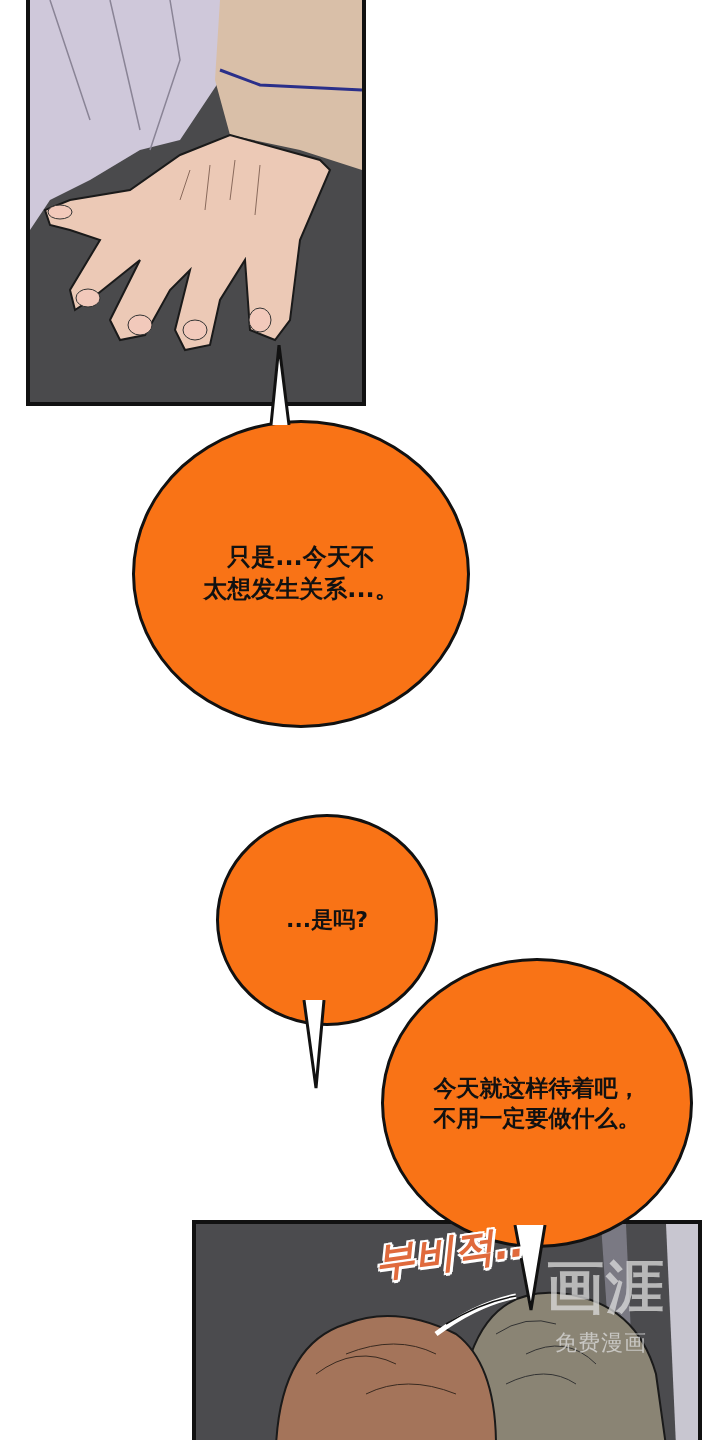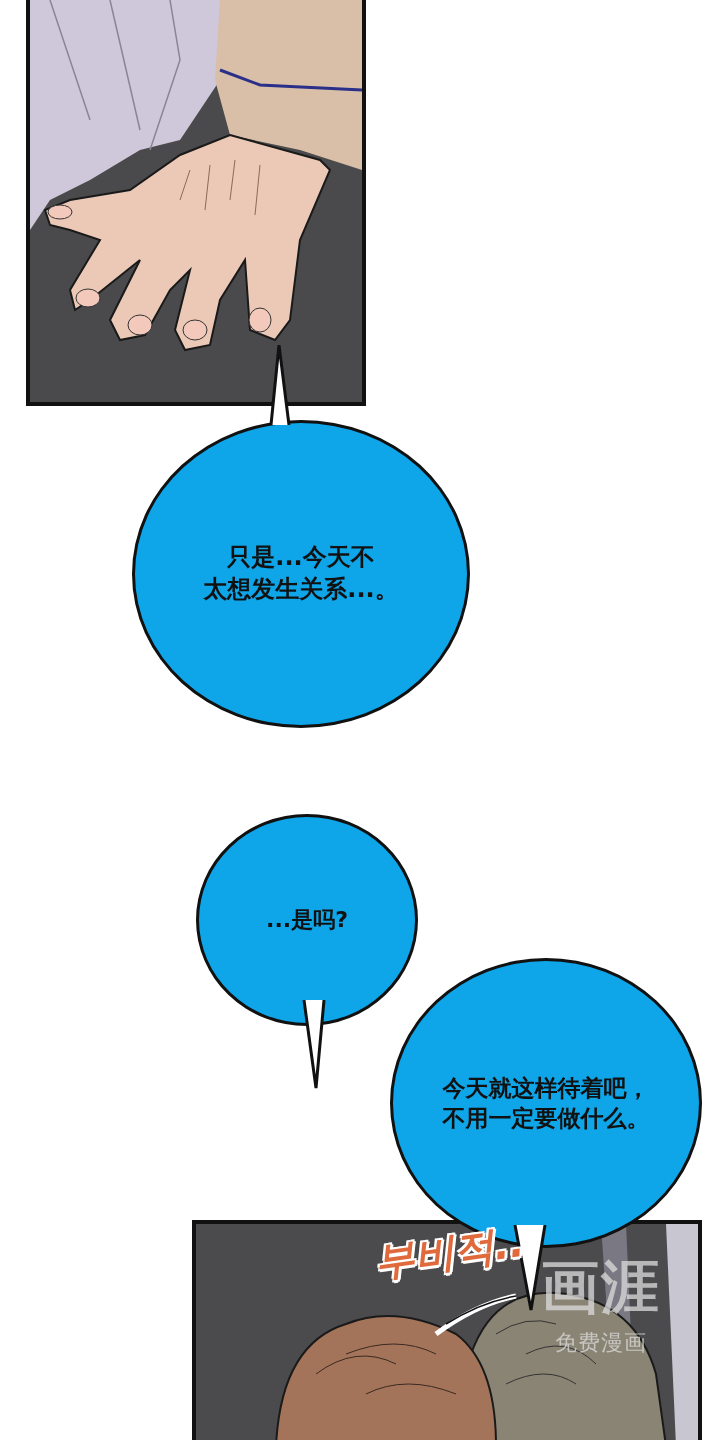--- a/index.html
+++ b/index.html
@@ -3,28 +3,28 @@
 <meta charset="utf-8">
 <style>
   html, body { margin: 0; padding: 0; }
   body {
     width: 720px; height: 1440px; background: #ffffff; position: relative; overflow: hidden;
     font-family: "DejaVu Sans", "Liberation Sans", sans-serif;
   }
   .panel { position: absolute; overflow: hidden; box-sizing: border-box; border: 4px solid #111; }
   .panel svg { display: block; }
   .bubble {
-    position: absolute; background: #0ea5e9; border: 3px solid #111; border-radius: 50%;
+    position: absolute; background: #f97316; border: 3px solid #111; border-radius: 50%;
     box-sizing: border-box; display: flex; align-items: center; justify-content: center;
     text-align: center; color: #111; font-weight: bold; z-index: 5;
   }
   .bubble .txt { line-height: 1.32; white-space: pre; }
   .tail { position: absolute; z-index: 6; }
   .watermark { position: absolute; z-index: 7; color: rgba(220,220,220,0.75); text-align: center; }
-  .wm-logo { font-size: 58px; font-weight: bold; letter-spacing: 2px; line-height: 1; }
+  .wm-logo { font-size: 58px; font-weight: bold; letter-spacing: 2px; line-height: 1; text-align: right; }
   .wm-sub { font-size: 22px; letter-spacing: 1px; margin-top: 12px; }
   .sfx { position: absolute; z-index: 8; color: #e06a3c; font-weight: bold; font-style: italic;
     font-size: 40px; transform: rotate(-8deg);
     text-shadow: -2px -2px 0 #fff, 2px -2px 0 #fff, -2px 2px 0 #fff, 2px 2px 0 #fff, 0 3px 0 #fff, 3px 0 0 #fff;
   }
 </style>
 </head>
 <body>
 
 <div class="panel" style="left:26px; top:-4px; width:340px; height:410px;">
@@ -50,21 +50,21 @@
 </div>
 
 <svg class="tail" width="30" height="80" style="left:265px; top:345px;">
   <path d="M6 80 L14 0 L24 80" fill="#fff" stroke="#111" stroke-width="3"></path>
 </svg>
 <div class="bubble" style="left:132px; top:420px; width:338px; height:308px;">
   <span class="txt" style="font-size:24px;">只是...今天不
 太想发生关系...。</span>
 </div>
 
-<div class="bubble" style="left:196px; top:814px; width:222px; height:212px;text-align:right;">
+<div class="bubble" style="left:216px; top:814px; width:222px; height:212px;text-align:right;">
   <span class="txt" style="font-size:22px;">...是吗?</span>
 </div>
 <svg class="tail" width="30" height="90" style="left:302px; top:1000px;">
   <path d="M2 0 L14 88 L22 0" fill="#fff" stroke="#111" stroke-width="3"></path>
 </svg>
 
 <div class="panel" style="left:192px; top:1220px; width:510px; height:230px;">
   <svg width="502" height="222" viewBox="0 0 502 222">
     <rect width="502" height="222" fill="#4b4b4e"></rect>
 
@@ -77,21 +77,21 @@
     <path d="M80 222 Q85 120 150 100 Q200 80 260 110 Q300 140 300 222 Z" fill="#a4745a" stroke="#1a1a1a" stroke-width="2"></path>
     <path d="M120 150 Q160 120 200 140 M150 130 Q200 110 240 130 M170 170 Q210 150 260 170" stroke="#3a2a20" stroke-width="1" fill="none"></path>
 
     <path d="M240 110 Q280 80 320 72" stroke="#fff" stroke-width="5" fill="none"></path>
     <path d="M250 100 Q285 78 320 72" stroke="#111" stroke-width="1.5" fill="none"></path>
   </svg>
 </div>
 
 <div class="sfx" style="left:374px; top:1225px;">부비적..</div>
 
-<div class="bubble" style="left:390px; top:958px; width:312px; height:290px;">
+<div class="bubble" style="left:381px; top:958px; width:312px; height:290px;">
   <span class="txt" style="font-size:23px;">今天就这样待着吧，
 不用一定要做什么。</span>
 </div>
 <svg class="tail" width="36" height="90" style="left:513px; top:1225px;">
   <path d="M2 0 L18 85 L32 0" fill="#fff" stroke="#111" stroke-width="3"></path>
 </svg>
 
 <div class="watermark" style="left:536px; top:1258px; width:130px;">
   <div class="wm-logo">画涯</div>
   <div class="wm-sub">免费漫画</div>

